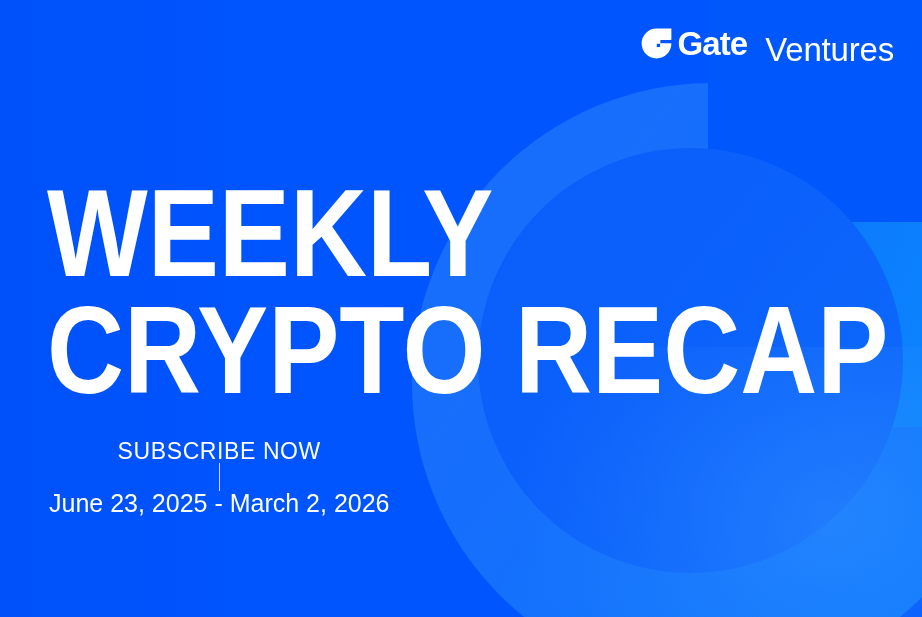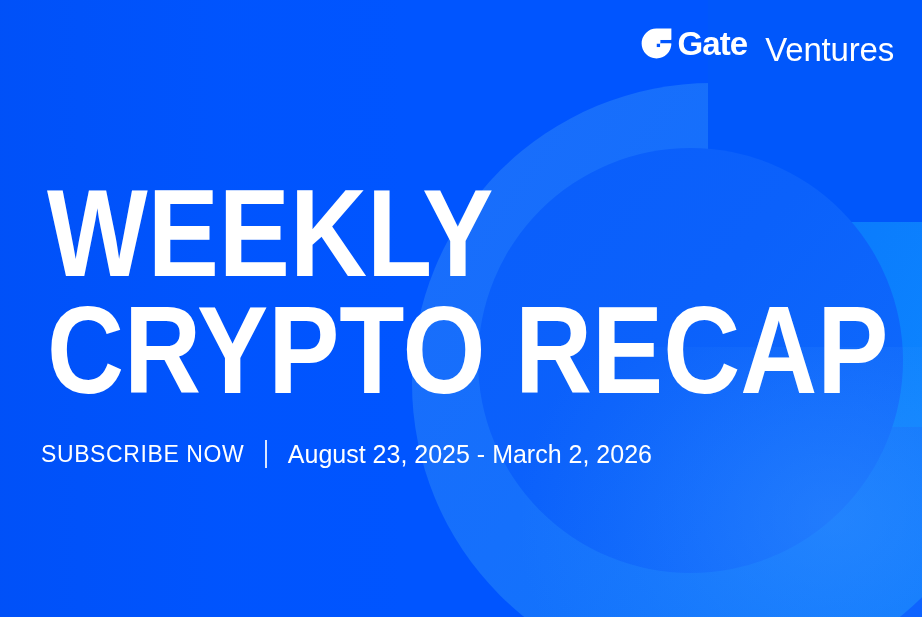--- a/index.html
+++ b/index.html
@@ -139,25 +139,26 @@
     font-family: "Liberation Sans Narrow", "Liberation Sans", "DejaVu Sans Condensed", sans-serif;
     transform: scaleX(0.86);
     transform-origin: left center;
   }
   .headline-line-1 { font-size: 124px; }
   .headline-line-2 { font-size: 124px; margin-top: 10px; }
 
   
   .subtitle-row {
     position: absolute;
-    left: 41px;
+    left: 49px;
     top: 440px;
     display: flex;
     align-items: center;
     z-index: 5;
+    flex-direction: column;
   }
   .subscribe-cta {
     color: #ffffff;
     font-size: 23px;
     font-weight: 400;
     letter-spacing: 0.6px;
     line-height: 1;
     cursor: pointer;
   }
   .subtitle-divider {
@@ -202,16 +203,16 @@
   </div>
 
   <div class="headline">
     <div class="headline-line headline-line-1">WEEKLY</div>
     <div class="headline-line headline-line-2">CRYPTO RECAP</div>
   </div>
 
   <div class="subtitle-row">
     <span class="subscribe-cta">SUBSCRIBE NOW</span>
     <span class="subtitle-divider"></span>
-    <span class="date-range">August 23, 2025 - March 2, 2026</span>
+    <span class="date-range">June 23, 2025 - March 2, 2026</span>
   </div>
 
 </div>
 
 </body></html>

